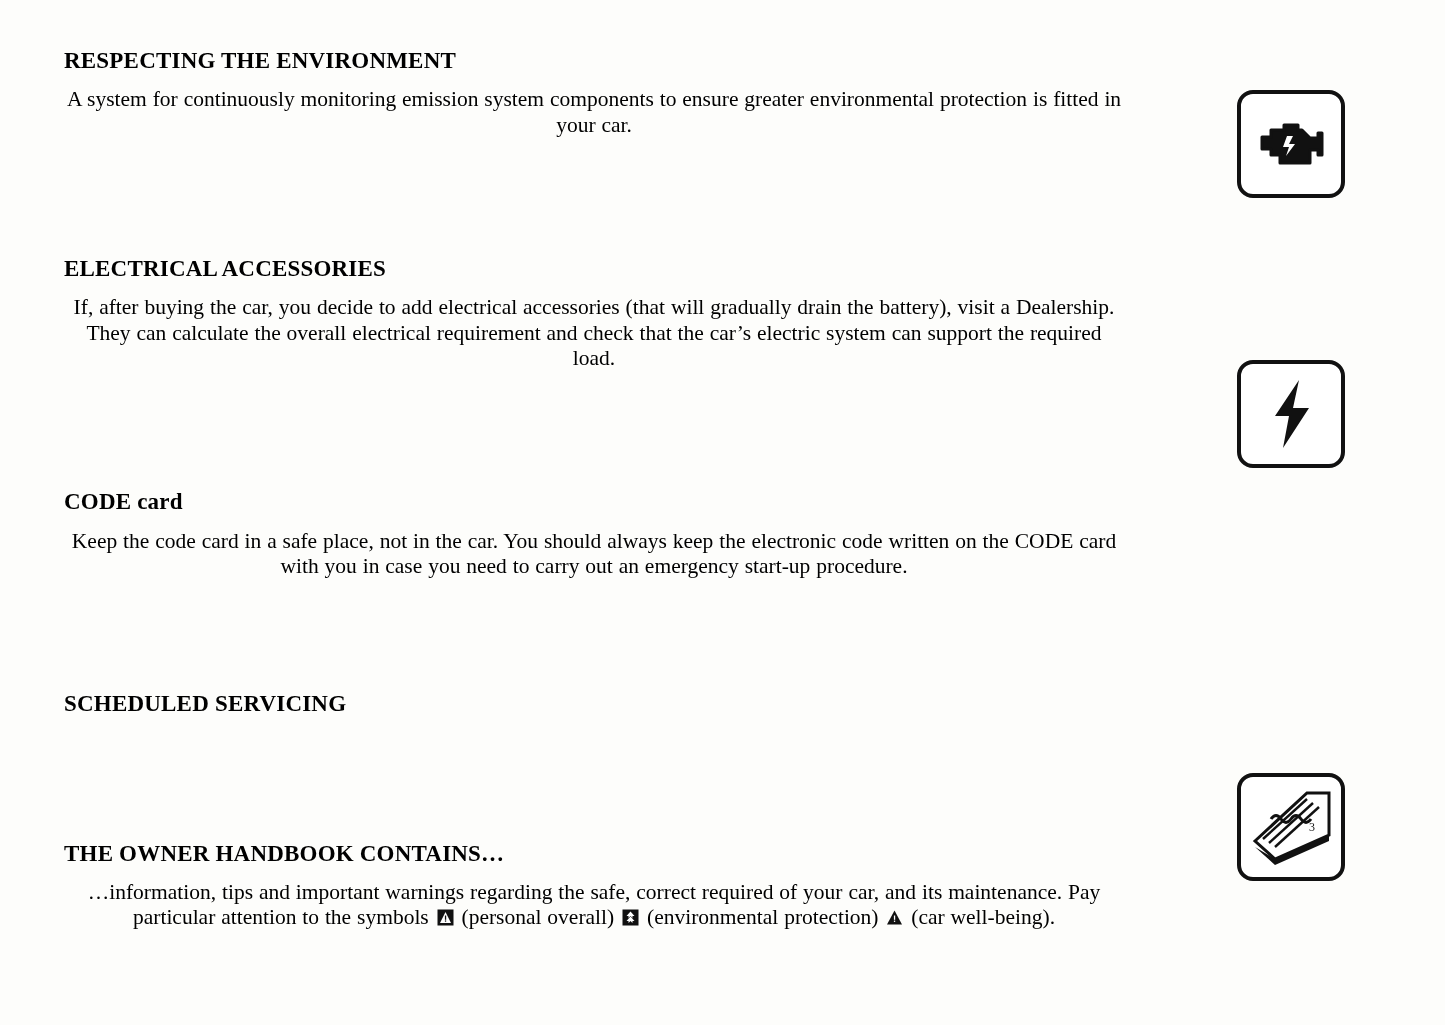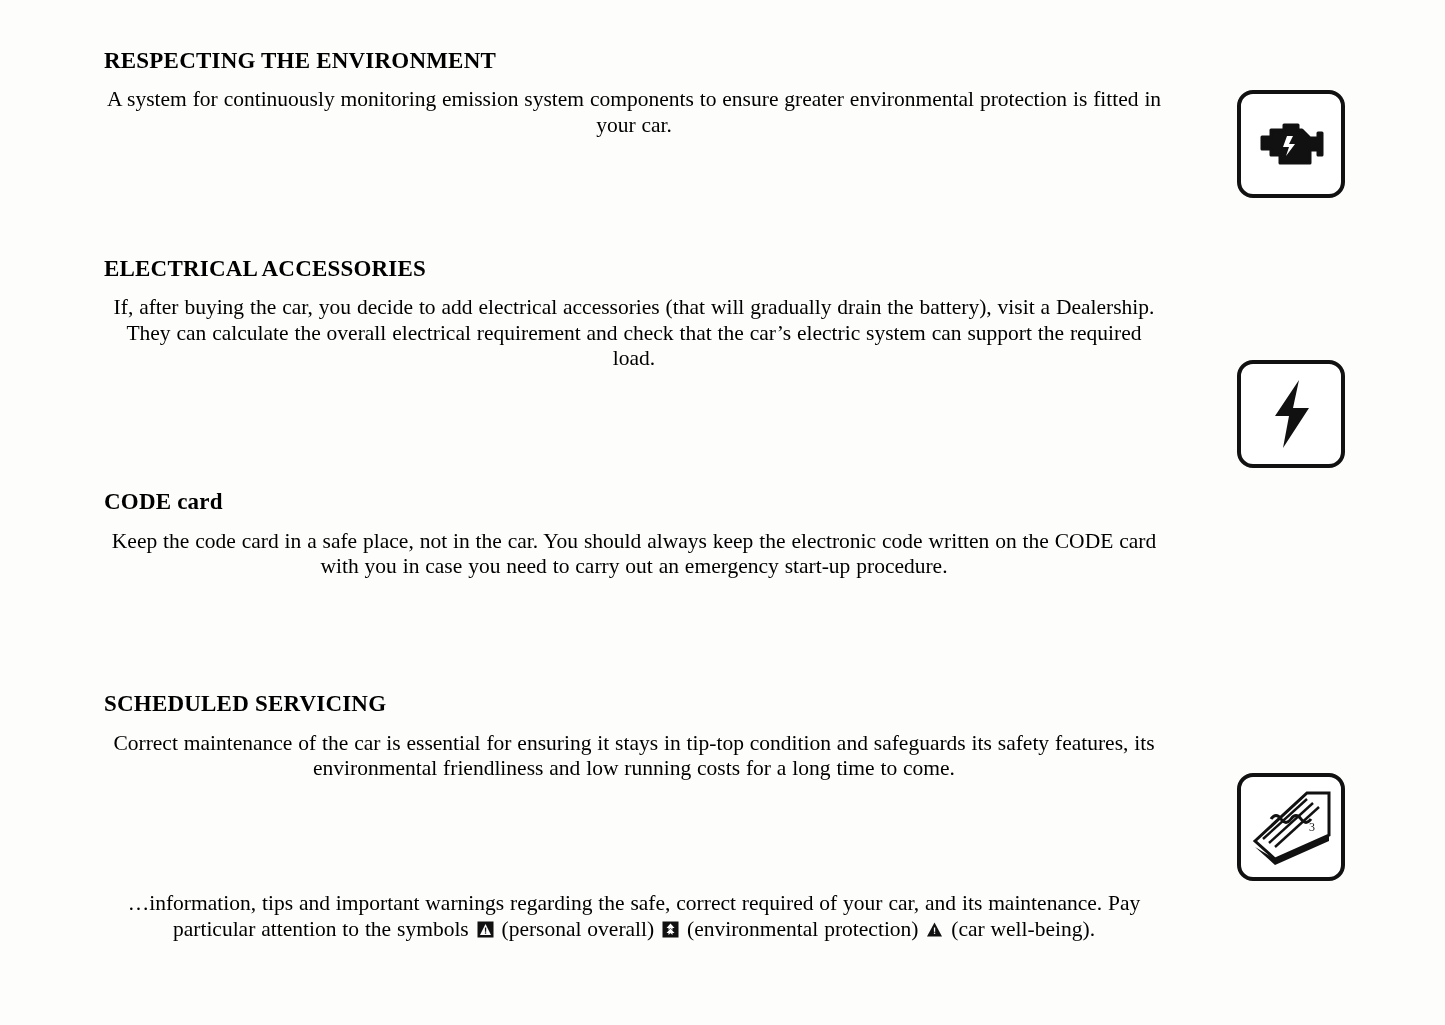--- a/index.html
+++ b/index.html
@@ -13,21 +13,21 @@
     overflow: hidden;
     font-family: "Liberation Serif", serif;
     color: #000000;
     background: #fdfdfb;
   }
   .page {
     position: relative;
     width: 1445px;
     height: 889px;
     box-sizing: border-box;
-    padding: 40px 100px 0 104px;
+    padding: 40px 100px 0 64px;
   }
   .section {
     position: relative;
     margin-bottom: 0;
   }
   .sec-1 { padding-top: 8px; }
   .sec-2 { padding-top: 118px; }
   .sec-3 { padding-top: 118px; }
   .sec-4 { padding-top: 112px; }
   .sec-5 { padding-top: 110px; }
@@ -119,25 +119,25 @@
         <g stroke="#111" stroke-width="3" fill="none">
           <path d="M22 30 q5 -7 10 0 q5 7 10 0 q5 -7 10 0 q5 7 10 0"></path>
         </g>
         <text x="60" y="42" font-family="Liberation Serif, serif" font-size="12" fill="#111">3</text>
       </svg>
     </div>
   </div>
 
   <div class="section sec-4">
     <h2 class="sec-title">SCHEDULED SERVICING</h2>
-    <p class="sec-body">Correct maintenance of the car is essential for ensuring it stays in tip-top condition and safeguards its safety features, its environmental friendliness and low running costs for a long time to come.</p>
 
   </div>
 
   <div class="section sec-5">
+    <h2 class="sec-title">THE OWNER HANDBOOK CONTAINS…</h2>
     <p class="sec-body">
       <span>…information, tips and important warnings regarding the safe, correct required of your car, and its maintenance. Pay particular attention to the symbols</span>
       <span class="inline-sym">
         <svg width="17" height="17" viewBox="0 0 17 17" aria-hidden="true">
           <rect x="0.5" y="0.5" width="16" height="16" fill="#111"></rect>
           <path d="M8.5 3 L14 14 L3 14 Z" fill="#fff"></path>
           <rect x="7.9" y="6.5" width="1.3" height="4.3" fill="#111"></rect>
           <rect x="7.9" y="11.4" width="1.3" height="1.3" fill="#111"></rect>
         </svg>
       </span>

